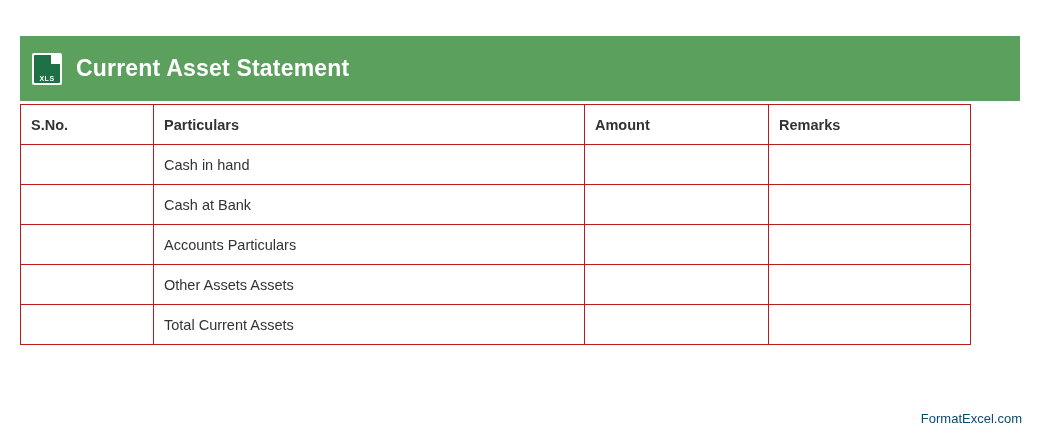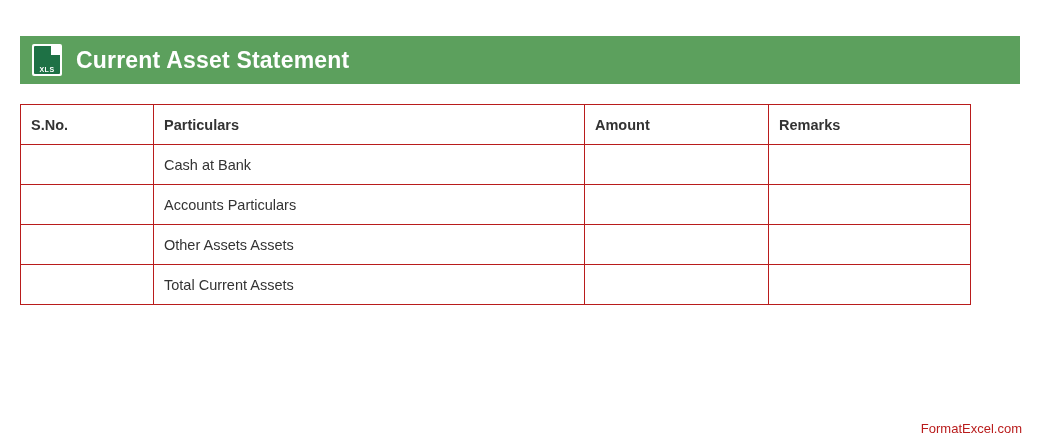--- a/index.html
+++ b/index.html
@@ -19,21 +19,21 @@
     width: 1040px;
     height: 440px;
     box-sizing: border-box;
   }
   
   .banner {
     position: absolute;
     left: 20px;
     top: 36px;
     width: 1000px;
-    height: 48px;
+    height: 65px;
     background: #5ca05d;
     display: flex;
     align-items: center;
     box-sizing: border-box;
     padding-left: 12px;
   }
   .xls-icon {
     width: 30px;
     height: 32px;
     background: #ffffff;
@@ -114,23 +114,23 @@
   .col-amount { width: 184px; }
   .col-remarks { width: 202px; }
   td.particular-cell { padding-left: 14px; }
   th.particular-head { padding-left: 14px; }
   th.amount-head { padding-left: 14px; }
   th.remarks-head { padding-left: 14px; }
   
   .footer {
     position: absolute;
     right: 18px;
-    bottom: 4px;
+    bottom: 14px;
     font-size: 13px;
-    color: #b91c1c;
+    color: #0c4a6e;
   }
 </style>
 </head>
 <body>
 
 <div class="page">
 
   <div class="banner">
     <span class="xls-icon">
       <span class="sheet"></span>
@@ -152,20 +152,26 @@
         <tr>
           <th class="sno-head">S.No.</th>
           <th class="particular-head">Particulars</th>
           <th class="amount-head">Amount</th>
           <th class="remarks-head">Remarks</th>
         </tr>
       </thead>
       <tbody>
         <tr>
           <td></td>
+          <td class="particular-cell">Cash in hand</td>
+          <td></td>
+          <td></td>
+        </tr>
+        <tr>
+          <td></td>
           <td class="particular-cell">Cash at Bank</td>
           <td></td>
           <td></td>
         </tr>
         <tr>
           <td></td>
           <td class="particular-cell">Accounts Particulars</td>
           <td></td>
           <td></td>
         </tr>

